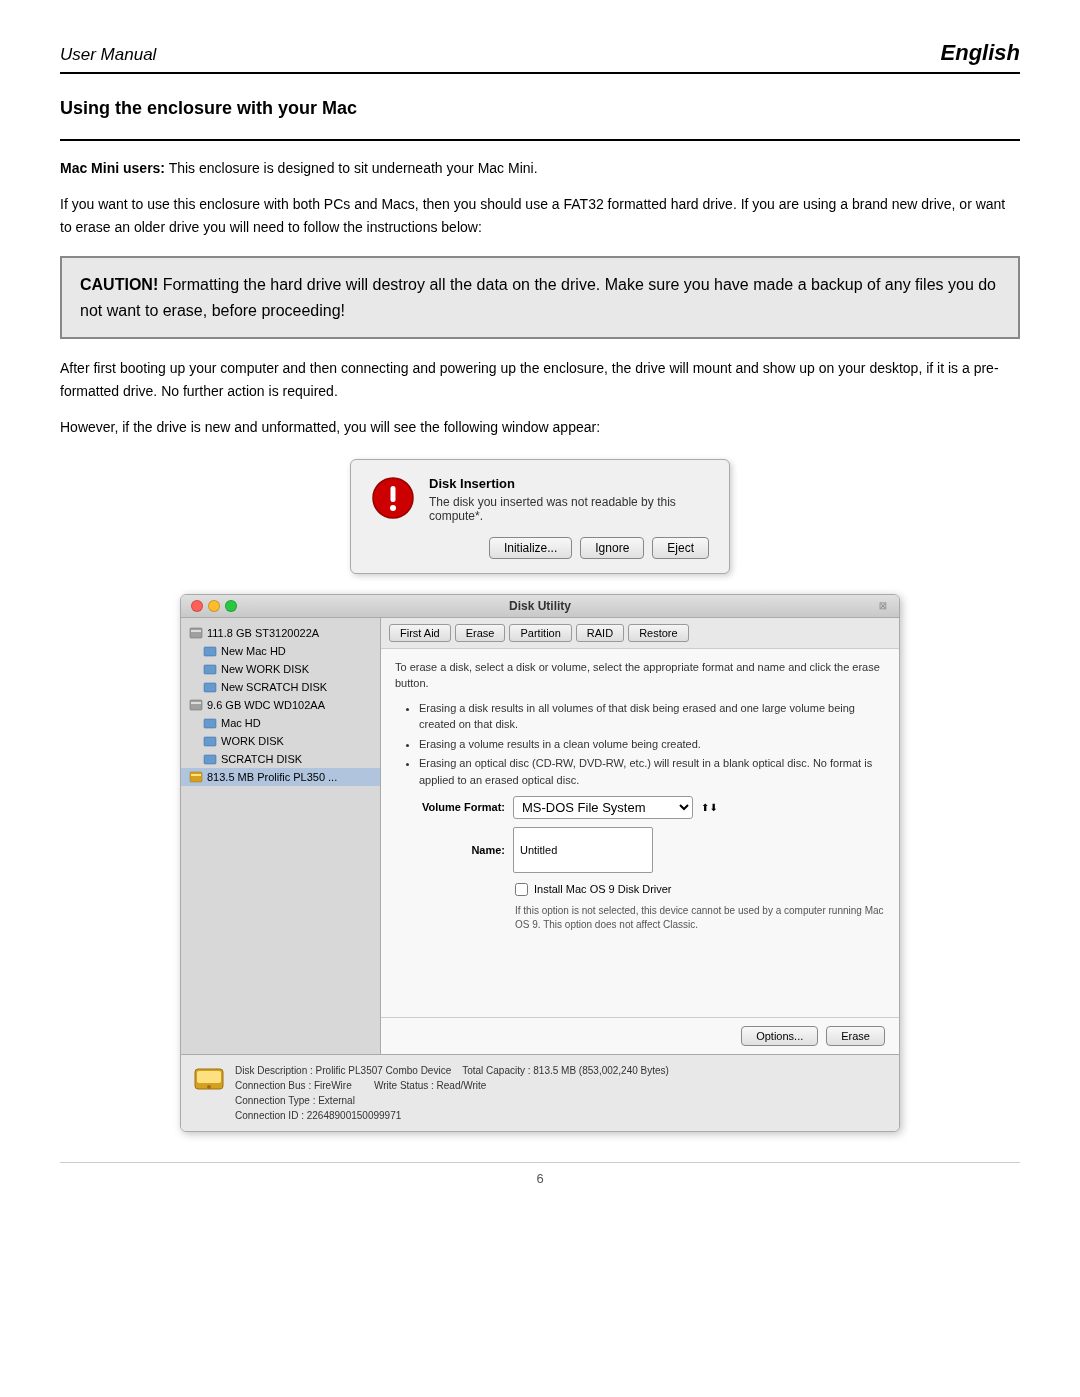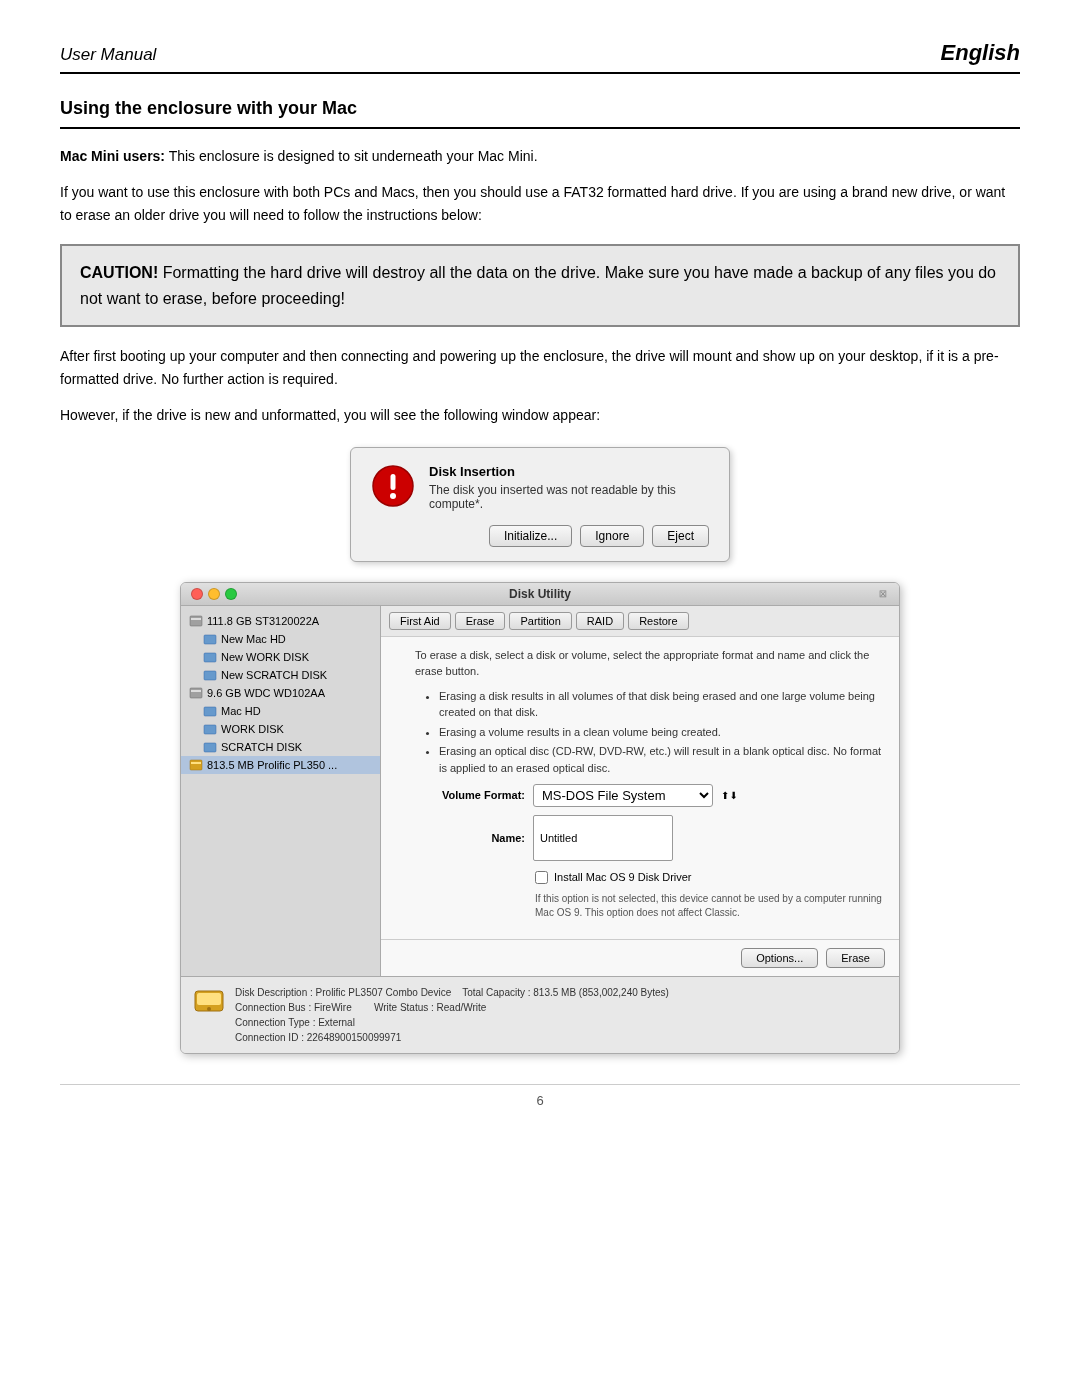--- a/index.html
+++ b/index.html
@@ -36,21 +36,21 @@
       font-size: 22px;
       font-weight: bold;
       font-style: italic;
     }
     
     .section-title {
       font-size: 18px;
       font-weight: bold;
       margin-bottom: 16px;
       border-bottom: 2px solid #000;
-      padding-bottom: 8px;
+      padding-bottom: 20px;
     }
     
     .body-text {
       font-size: 14px;
       line-height: 1.6;
       margin-bottom: 14px;
     }
     .bold { font-weight: bold; }
     
     .caution-box {
@@ -158,21 +158,21 @@
       width: 12px;
       height: 12px;
       display: flex;
       align-items: center;
       justify-content: center;
       font-size: 10px;
       color: #888;
     }
     .du-body {
       display: flex;
-      height: 370px;
+      height: 436px;
     }
     .du-sidebar {
       width: 200px;
       background: #d8d8d8;
       border-right: 1px solid #aaa;
       padding: 6px 0;
       overflow-y: auto;
       flex-shrink: 0;
     }
     .du-sidebar-item {
@@ -211,21 +211,20 @@
       background: linear-gradient(to bottom, #f5f5f5, #ddd);
       border-radius: 3px;
       cursor: pointer;
     }
     .du-content {
       padding: 10px 14px;
       font-size: 11px;
       flex: 1;
       overflow-y: auto;
       line-height: 1.5;
-      margin-left: 20px;
     }
     .du-content p {
       margin-bottom: 8px;
       color: #333;
     }
     .du-content .bullet-list {
       margin-left: 10px;
       margin-bottom: 8px;
     }
     .du-content .bullet-list li {

